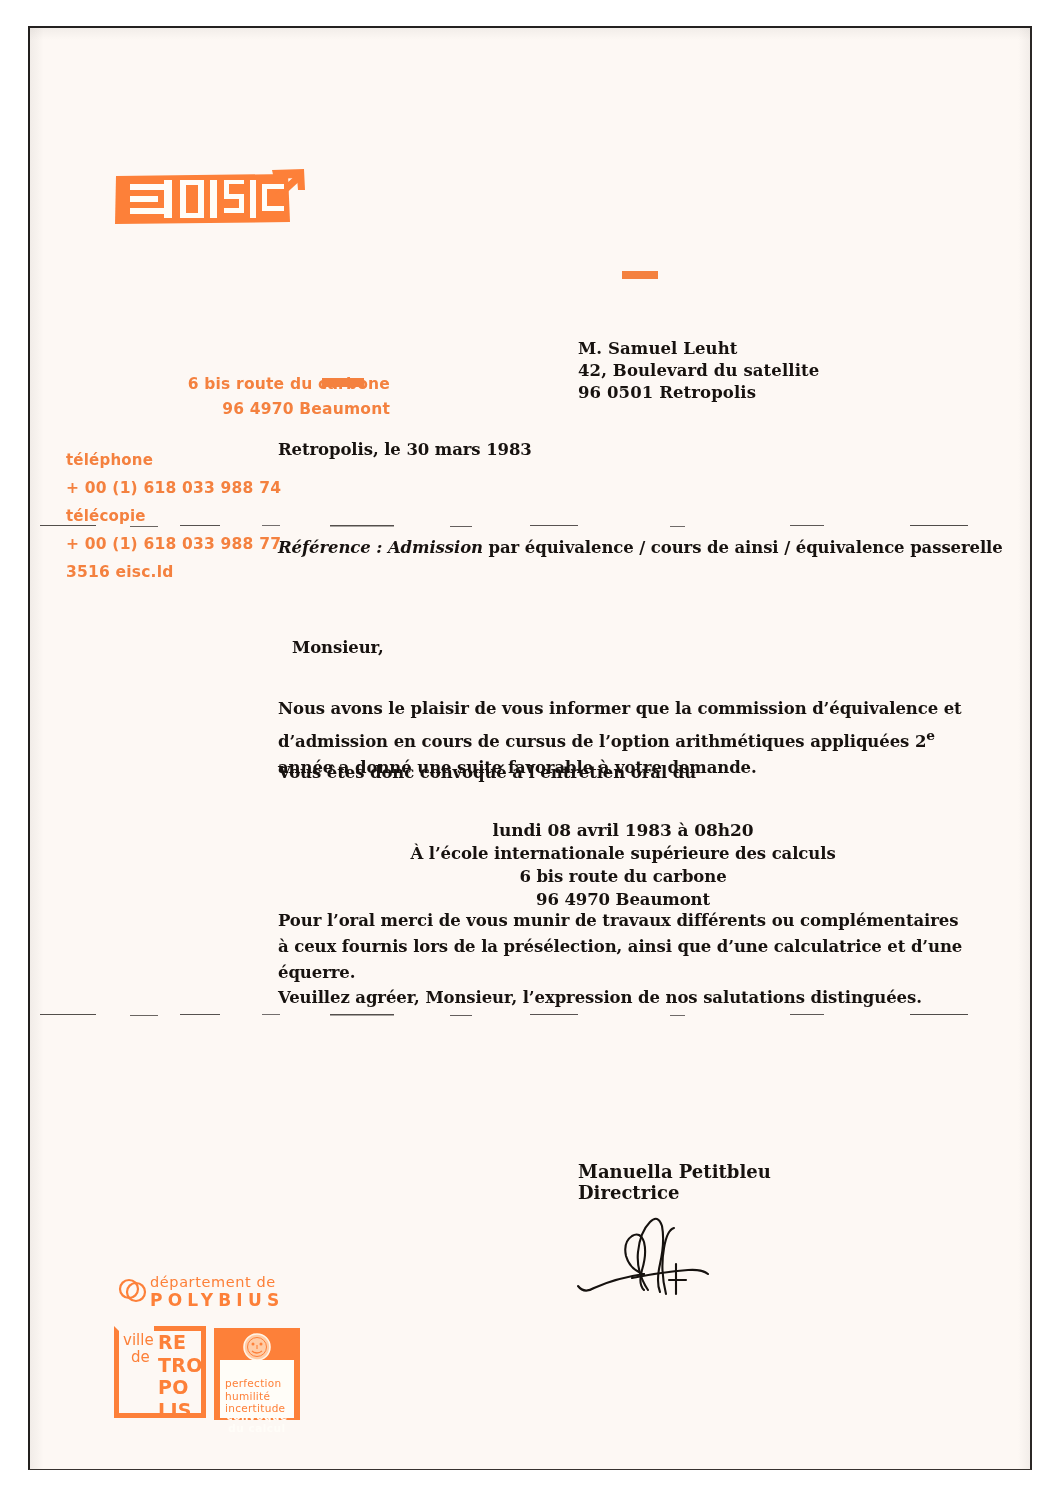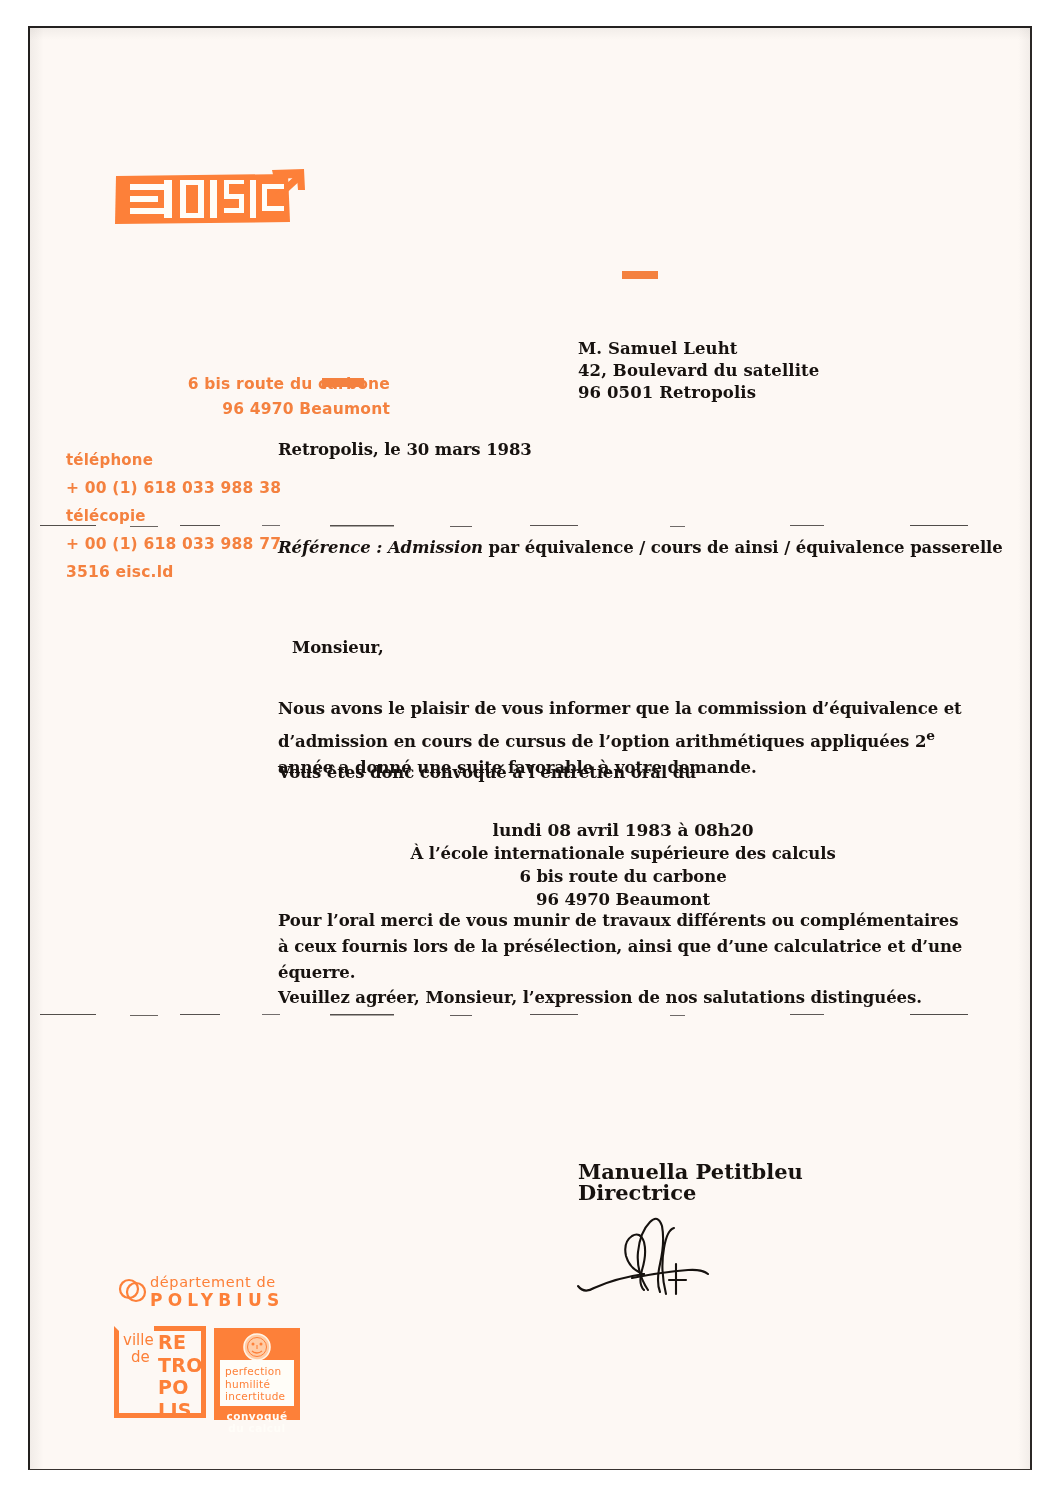--- a/index.html
+++ b/index.html
@@ -173,21 +173,21 @@
   #para3 {
     left: 248px; top: 880px; width: 690px;
     font-size: 16.5px; line-height: 26px;
   }
   #closing { left: 248px; top: 960px; font-size: 16.5px; }
 
   
   #signature-name {
     position: absolute;
     left: 548px; top: 1133px;
-    font-size: 21px; line-height: 21px;
+    font-size: 18px; line-height: 21px;
     color: #17120f;
     font-family: "DejaVu Serif", serif;
     font-weight: 600;
   }
   #signature-mark {
     position: absolute;
     left: 540px; top: 1180px;
     width: 170px; height: 92px;
   }
 
@@ -259,21 +259,21 @@
   }
   #ministry-values {
     position: absolute;
     left: 6px; top: 32px;
     width: 74px;
     background: #fdf8f4;
     color: #f4813f;
     font-family: "DejaVu Sans", sans-serif;
     font-size: 10.5px;
     line-height: 12.5px;
-    padding: 5px 0 3px 5px;
+    padding: 17px 0 3px 5px;
     box-sizing: border-box;
     letter-spacing: .3px;
   }
   #ministry-label {
     position: absolute;
     left: 0; top: 82px;
     width: 86px;
     text-align: center;
     color: #fdf8f4;
     font-family: "DejaVu Sans", sans-serif;
@@ -328,21 +328,21 @@
     </div>
 
     <div id="sender-dash"></div>
     <div id="sender" class="or">
       <div>6 bis route du carbone</div>
       <div>96 4970 Beaumont</div>
     </div>
 
     <div id="contact" class="or">
       <div class="label">téléphone</div>
-      <div>+ 00 (1) 618 033 988 38</div>
+      <div>+ 00 (1) 618 033 988 74</div>
       <div class="label">télécopie</div>
       <div>+ 00 (1) 618 033 988 77</div>
       <div>3516 eisc.ld</div>
     </div>
 
     <div id="recipient-dash"></div>
     <div id="recipient">
       <div>M. Samuel Leuht</div>
       <div>42, Boulevard du satellite</div>
       <div>96 0501 Retropolis</div>

